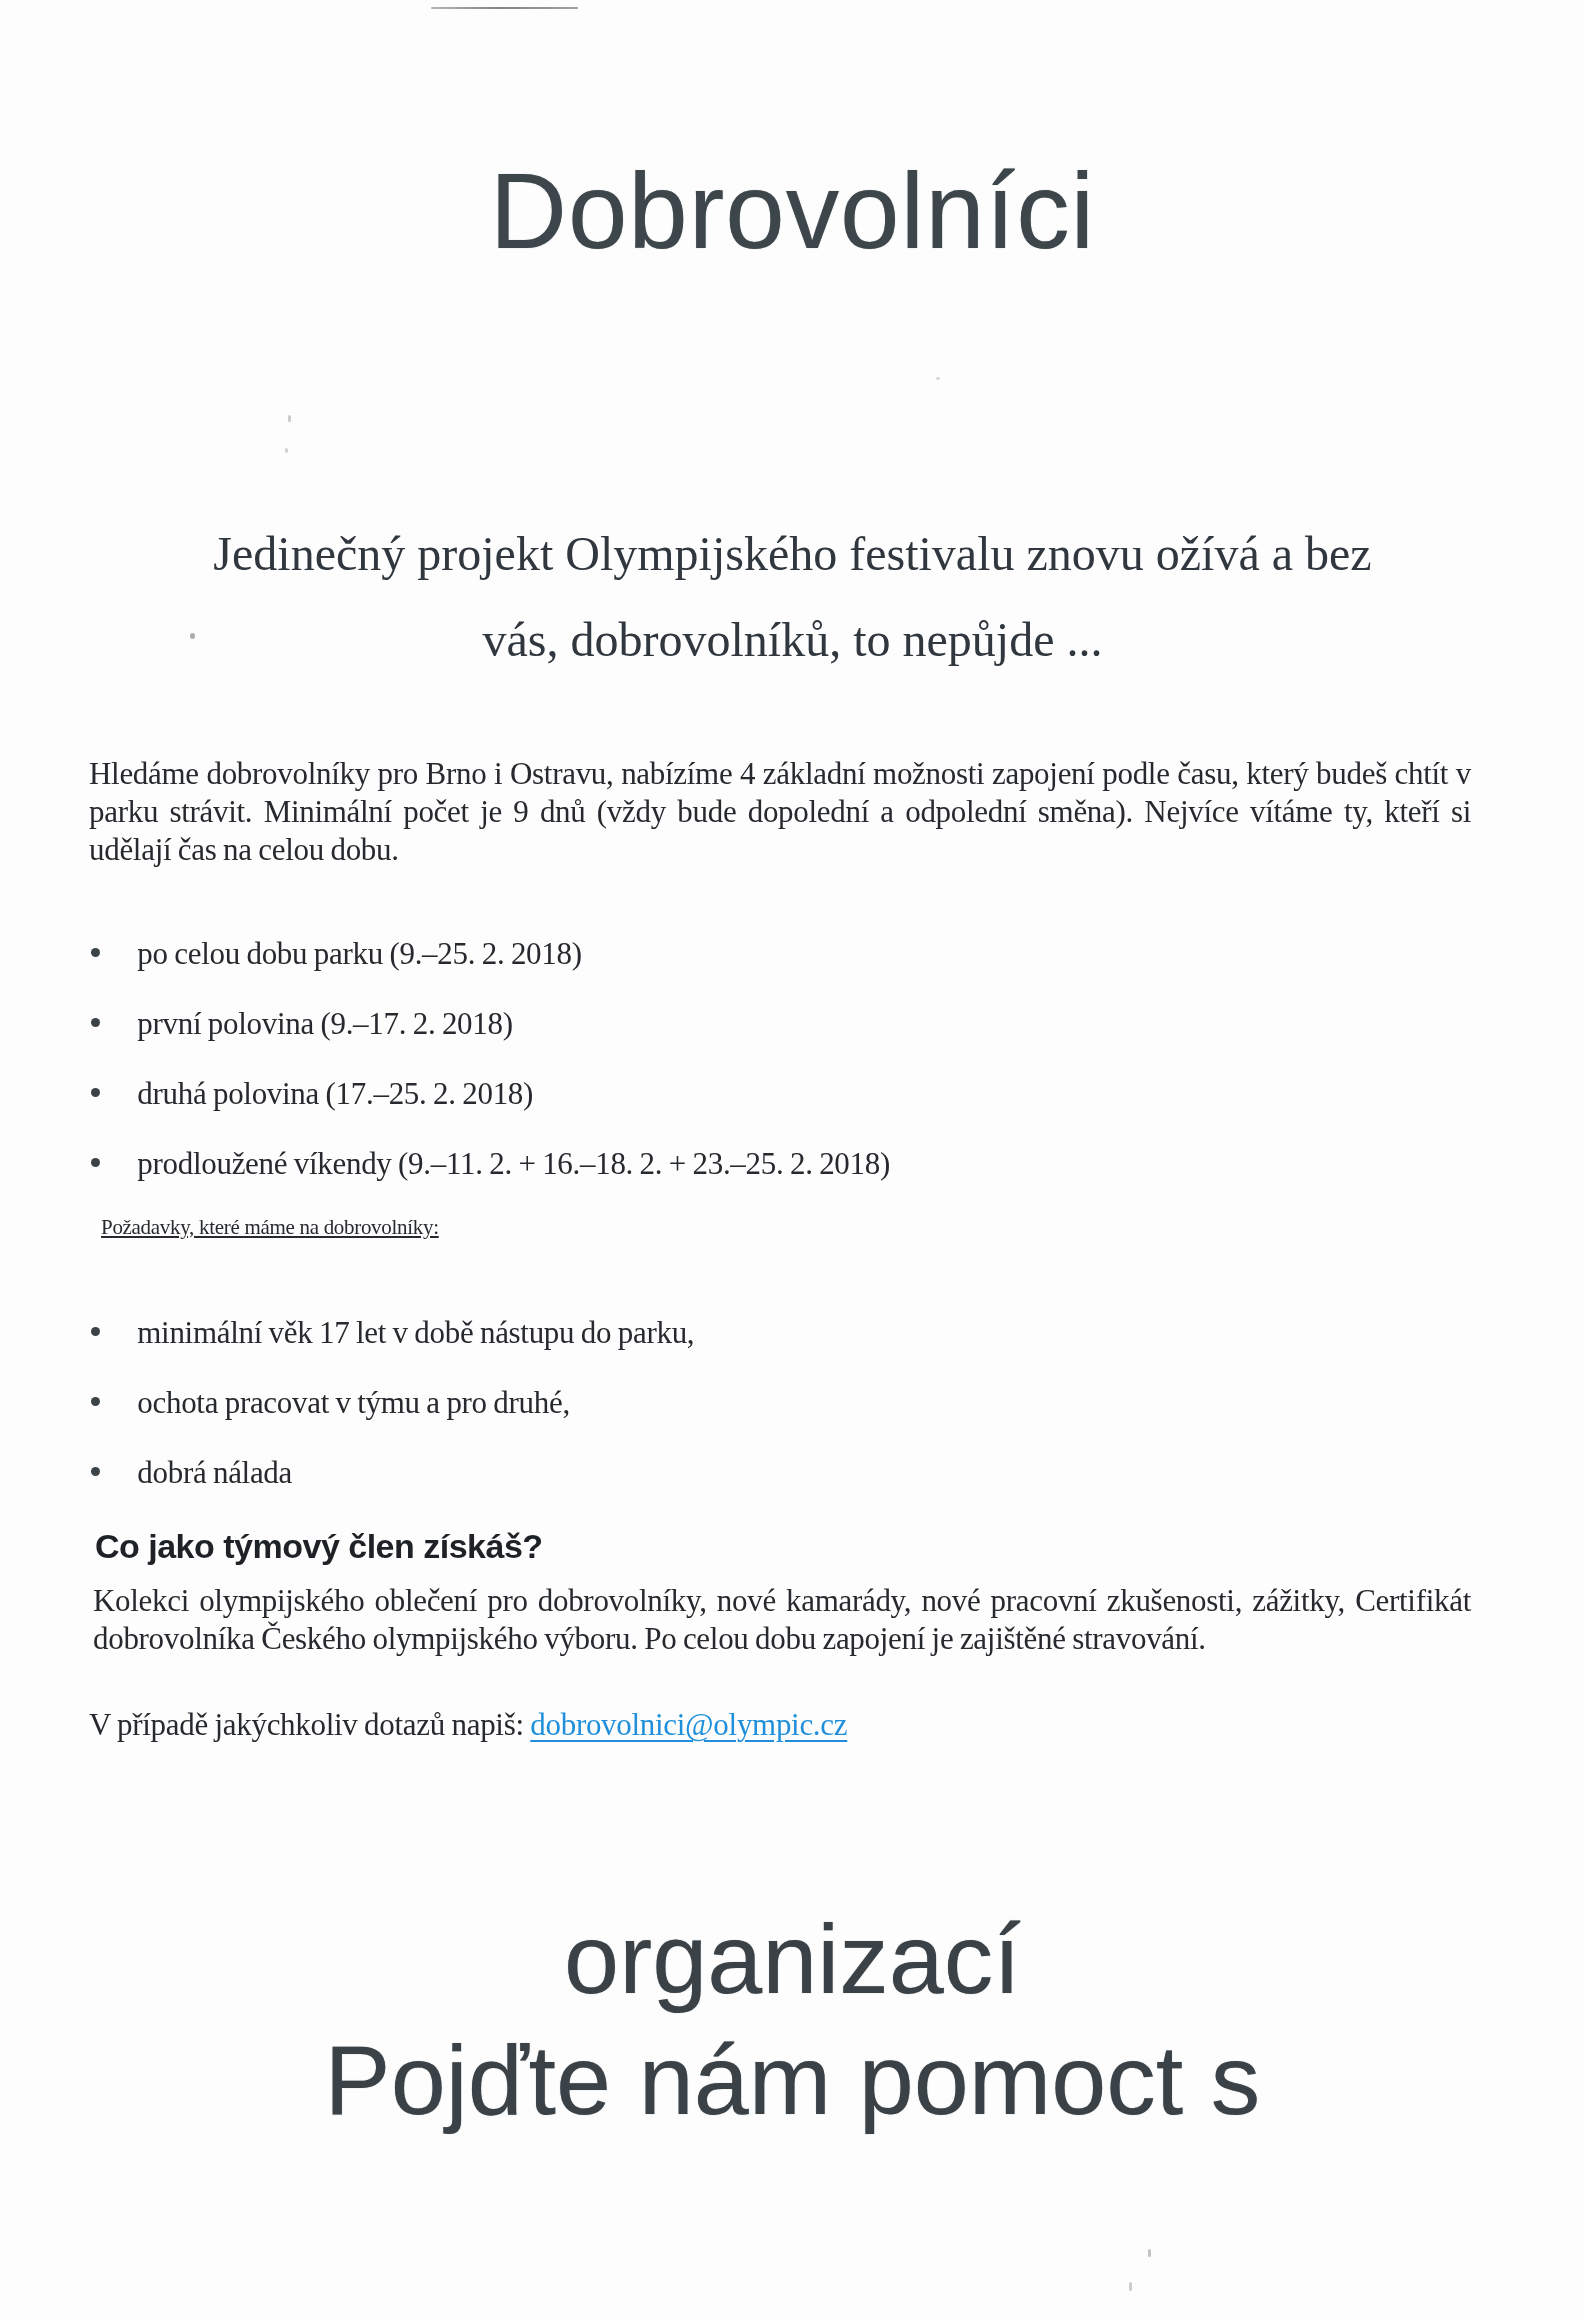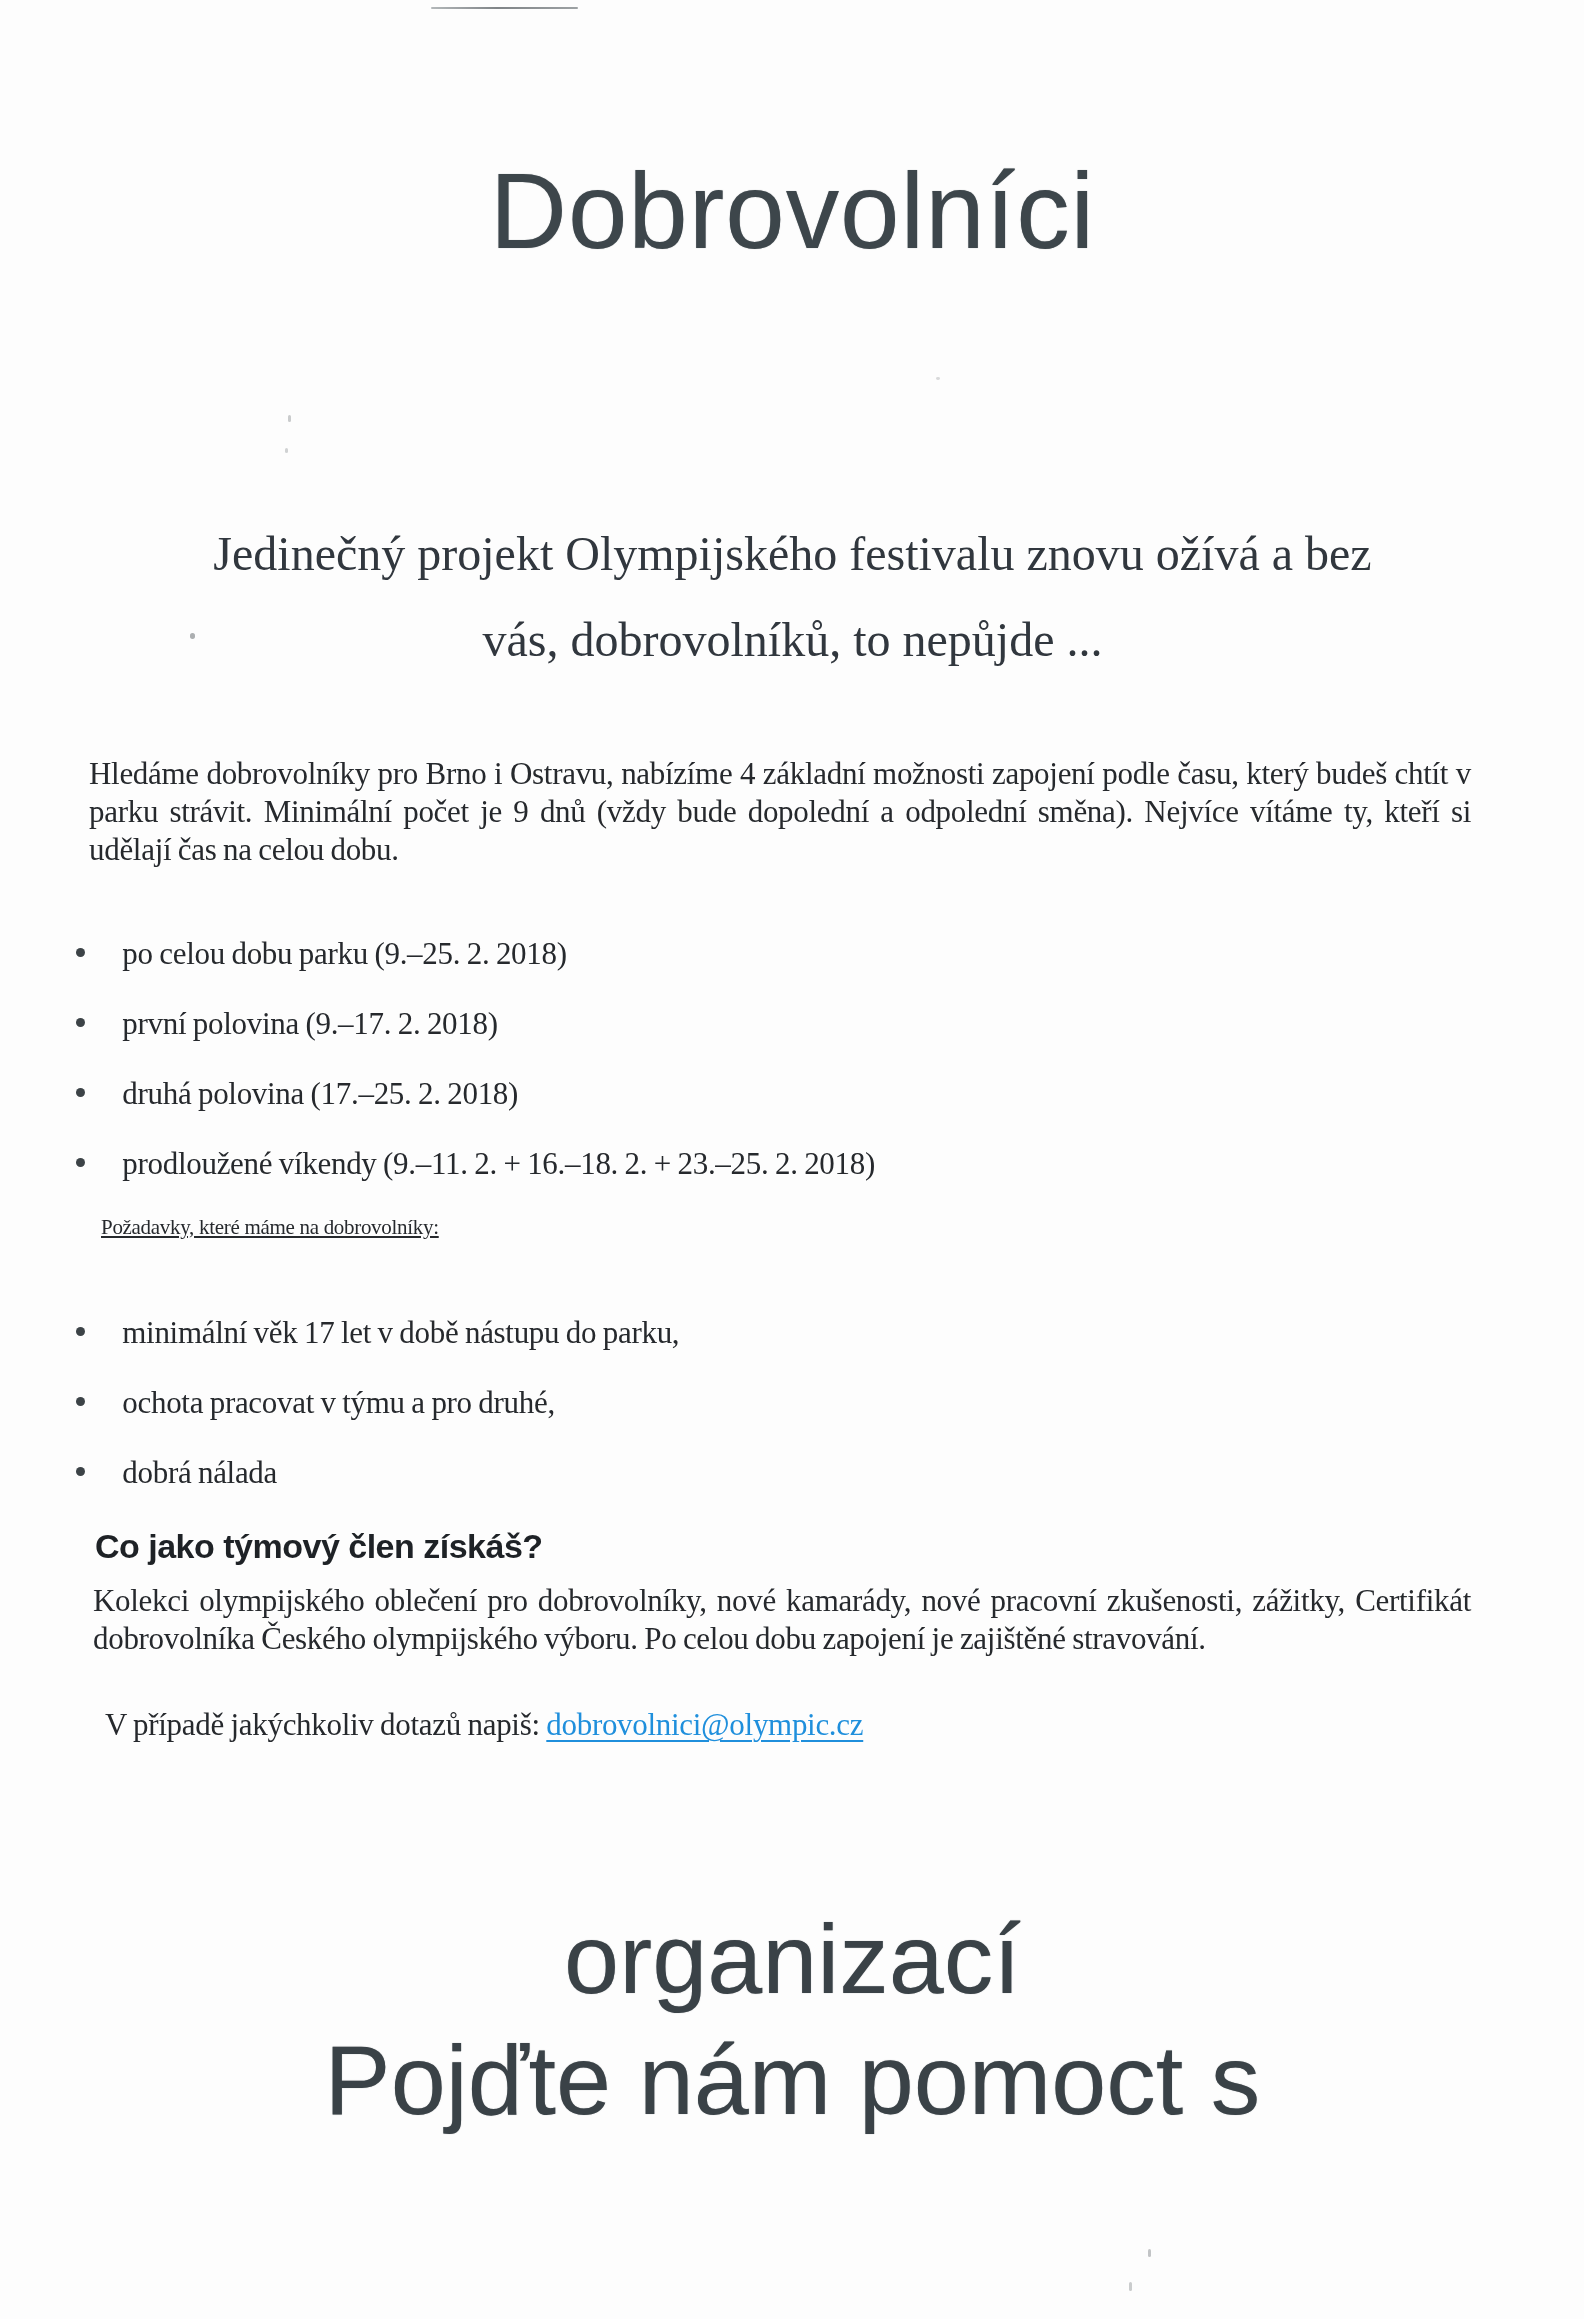--- a/index.html
+++ b/index.html
@@ -78,21 +78,21 @@
     line-height: 38px;
     letter-spacing: -0.3px;
     word-spacing: -0.9px;
     color: var(--body-text);
   }
   .intro {
     position: absolute;
     top: 755px; left: 89px; width: 1382px;
     text-align: justify;
   }
-  .list { position: absolute; left: 76px; width: 1361px; list-style: none; }
+  .list { position: absolute; left: 91px; width: 1361px; list-style: none; }
   .options-list { top: 935px; }
   .requirements-list { top: 1314px; }
   .list-item { display: flex; align-items: flex-start; margin-bottom: 32px; }
   .bullet {
     flex: 0 0 auto;
     width: 9.3px; height: 9.3px;
     margin: 13px 37px 0 0;
     background: #3c4347;
     border-radius: 50%;
   }
@@ -114,21 +114,21 @@
     color: #1e2226;
   }
   .benefits-paragraph {
     position: absolute;
     top: 1568px; left: 93px; width: 1378px;
     text-align: justify;
     margin-top: 14px;
   }
   .contact-line {
     position: absolute;
-    top: 1706px; left: 105px; width: 1380px;
+    top: 1706px; left: 89px; width: 1380px;
   }
   .email-link {
     color: var(--link);
     text-decoration: underline;
     text-decoration-thickness: 1.9px;
     text-underline-offset: 4.7px;
     cursor: pointer;
   }
 </style>
 </head>

